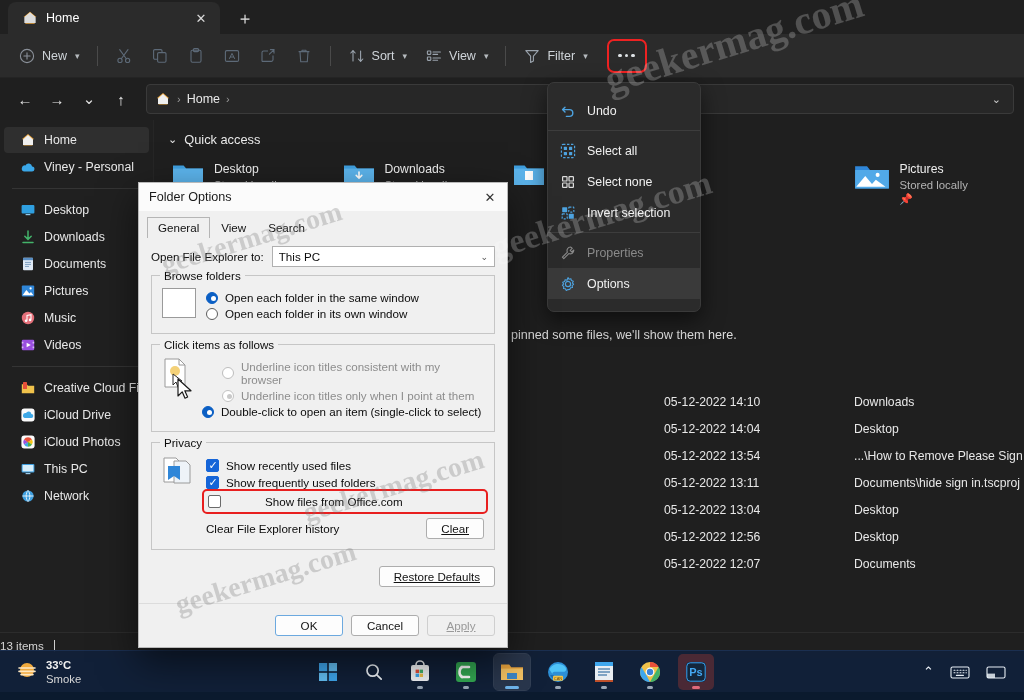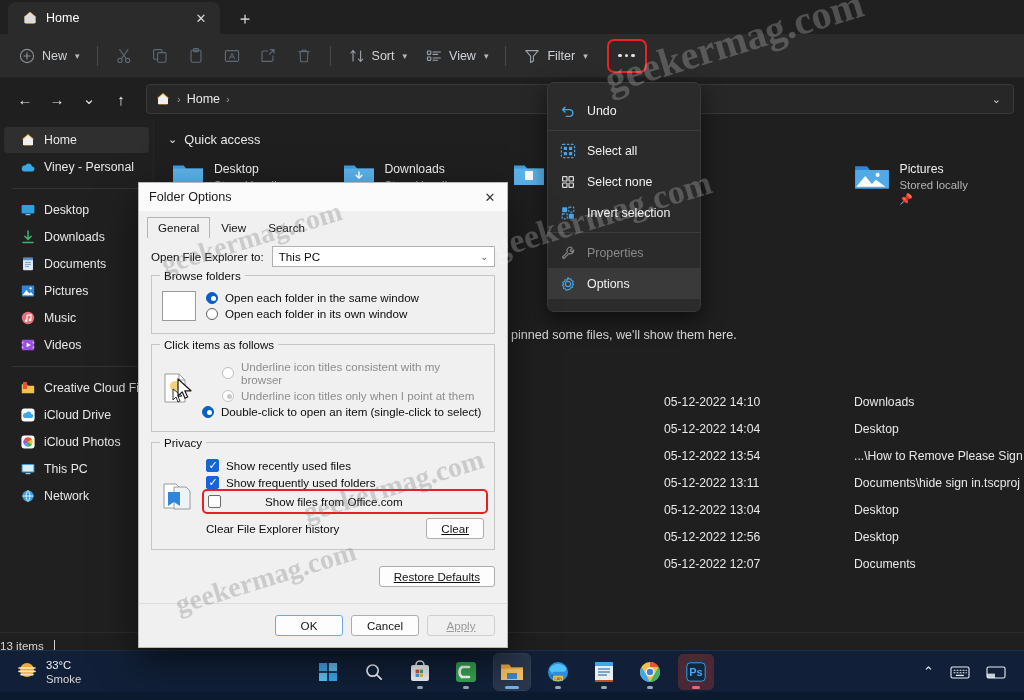--- a/index.html
+++ b/index.html
@@ -176,21 +176,21 @@
   .combo .cv { flex:1; }
   .combo .cc { font-size: 9px; color:#555; }
   .group {
     border:1px solid #c6c6c6; position:relative; padding: 12px 10px 10px 10px;
     margin-bottom: 10px;
   }
   .group > .gtitle {
     position:absolute; top:-7px; left: 8px; background:#f0f0f0;
     padding: 0 4px; font-size: 11.6px;
   }
-  .grp-flex { display:flex; gap: 10px; align-items:center; }
+  .grp-flex { display:flex; gap: 10px; align-items:flex-start; }
   .thumb {
     width: 34px; height: 30px; background:#fff; border:1px solid #9a9a9a; flex:none;
   }
   .opts { flex:1; }
   .opt { display:flex; align-items:center; gap:7px; margin: 3px 0; font-size: 11.6px; }
   .opt.sub { padding-left: 20px; color:#8d8d8d; }
   .radio {
     width: 12px; height: 12px; border-radius:50%; border:1px solid #5d5d5d;
     background:#fff; flex:none; display:block; position:relative;
   }
@@ -236,21 +236,21 @@
   .cursor { position:absolute; left: 176px; top: 378px; z-index: 80; }
 
   
   .taskbar {
     position:absolute; left:0; bottom:0; width:1024px; height: 42px;
     background: rgba(18,32,56,.97);
     display:flex; align-items:center; border-top:1px solid #1b2f50;
   }
   .weather { display:flex; align-items:center; gap:8px; padding-left: 16px; }
   .w-sun { width: 22px; height: 22px; display:block; }
-  .w-txt { font-size: 11.3px; color:#f2f2f2; line-height: 1.25; }
+  .w-txt { font-size: 11.3px; color:#f2f2f2; line-height: 1.25; font-weight: bold; }
   .w-sub { font-size: 11.3px; color:#d7d7d7; }
   .tb-center { position:absolute; left:0; right:0; display:flex; justify-content:center; gap: 10px; }
   .tb-app {
     width: 36px; height: 36px; display:flex; align-items:center; justify-content:center;
     border-radius:5px; position:relative;
   }
   .tb-app.active { background: rgba(255,255,255,.10); outline:1px solid rgba(255,255,255,.14);}
   .tb-app.ps-bg { background: rgba(180,60,50,.35); }
   .tb-dot {
     position:absolute; bottom: 1px; left:50%; transform:translateX(-50%);

